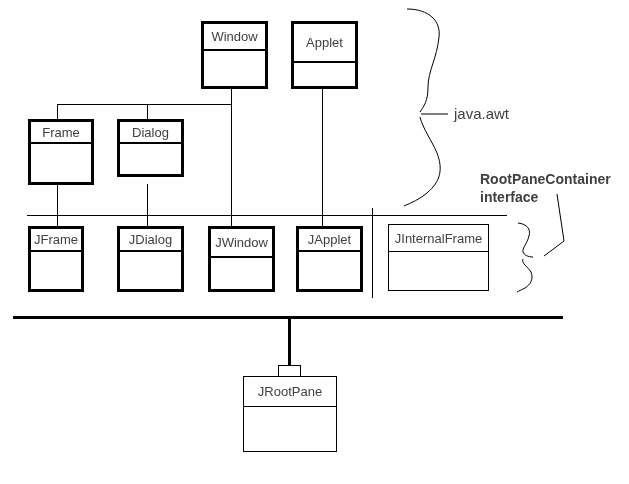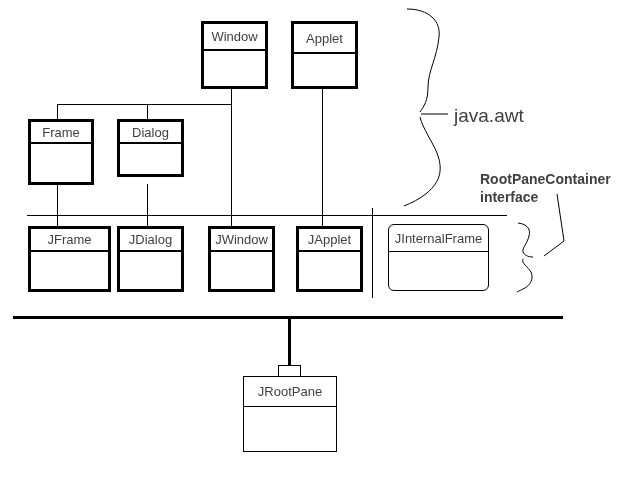--- a/index.html
+++ b/index.html
@@ -28,21 +28,21 @@
   .cls.thin{border-width:1px;}
   .cls.thin .t{border-bottom-width:1px;}
   .plug{
     position:absolute;
     box-sizing:border-box;
     border:1px solid #000000;
     background:#ffffff;
   }
   .ann{
     position:absolute;
-    font-size:19px;line-height:1.15;white-space:nowrap;
+    font-size:15px;line-height:1.15;white-space:nowrap;
   }
   .ann.bold{font-weight:bold;font-size:14px;line-height:18px;margin-left:12px;}
 </style>
 </head>
 <body>
 
 <div class="stage">
 
   <svg class="wires" viewBox="0 0 629 484" xmlns="http://www.w3.org/2000/svg">
 
@@ -70,69 +70,69 @@
   </svg>
 
   <div class="cls" style="left:201px;top:21px;width:67px;height:68px;display:flex;flex-direction:column;">
     <div class="t" style="height:27px;">
       <span>Window</span>
     </div>
     <div class="b"></div>
   </div>
 
   <div class="cls" style="left:291px;top:21px;width:67px;height:68px;display:flex;flex-direction:column;">
-    <div class="t" style="height:30px;">
+    <div class="t" style="height:39px;">
       <span>Applet</span>
     </div>
     <div class="b"></div>
   </div>
 
   <div class="cls" style="left:28px;top:119px;width:66px;height:66px;display:flex;flex-direction:column;gap:7px;">
     <div class="t" style="height:22px;">
       <span>Frame</span>
     </div>
     <div class="b"></div>
   </div>
 
   <div class="cls" style="left:117px;top:119px;width:67px;height:58px;display:flex;flex-direction:column;">
     <div class="t" style="height:22px;">
       <span>Dialog</span>
     </div>
     <div class="b"></div>
   </div>
 
-  <div class="cls" style="left:28px;top:226px;width:83px;height:66px;display:flex;flex-direction:column;">
+  <div class="cls" style="left:28px;top:226px;width:56px;height:66px;display:flex;flex-direction:column;">
     <div class="t" style="height:23px;">
       <span>JFrame</span>
     </div>
     <div class="b"></div>
   </div>
 
   <div class="cls" style="left:117px;top:226px;width:67px;height:66px;display:flex;flex-direction:column;">
     <div class="t" style="height:23px;">
       <span>JDialog</span>
     </div>
     <div class="b"></div>
   </div>
 
   <div class="cls" style="left:208px;top:226px;width:67px;height:66px;display:flex;flex-direction:column;">
-    <div class="t" style="height:23px;">
+    <div class="t" style="height:29px;">
       <span>JWindow</span>
     </div>
     <div class="b"></div>
   </div>
 
   <div class="cls" style="left:296px;top:226px;width:67px;height:66px;display:flex;flex-direction:column;gap:8px;">
     <div class="t" style="height:23px;">
       <span>JApplet</span>
     </div>
     <div class="b"></div>
   </div>
 
-  <div class="cls thin" style="left:388px;top:224px;width:101px;height:67px;display:flex;flex-direction:column;border-radius:6px;">
+  <div class="cls thin" style="left:388px;top:224px;width:101px;height:67px;display:flex;flex-direction:column;">
     <div class="t" style="height:27px;">
       <span>JInternalFrame</span>
     </div>
     <div class="b"></div>
   </div>
 
   <div class="plug" style="left:278px;top:365px;width:23px;height:12px;"></div>
 
   <div class="cls thin" style="left:243px;top:376px;width:94px;height:76px;display:flex;flex-direction:column;">
     <div class="t" style="height:30px;">

